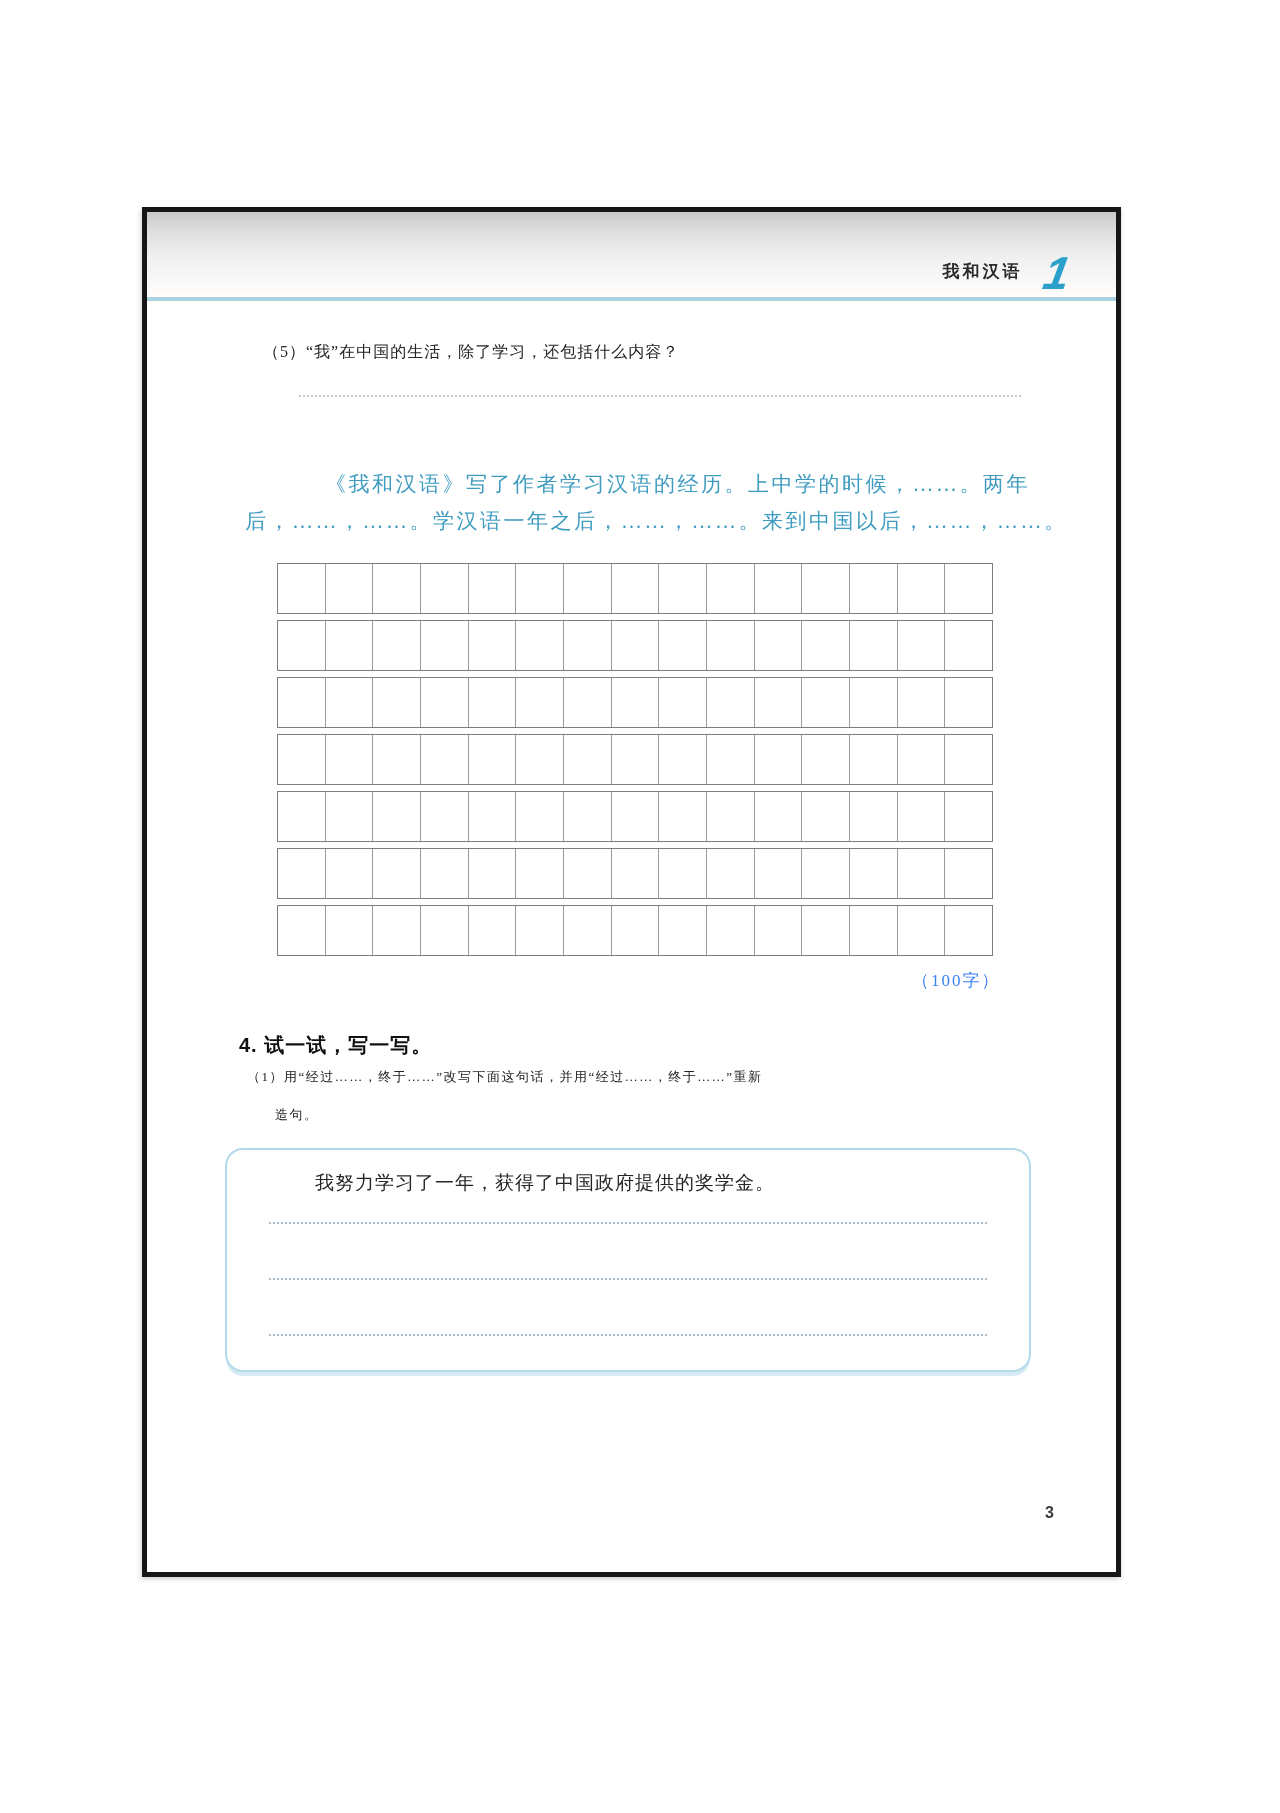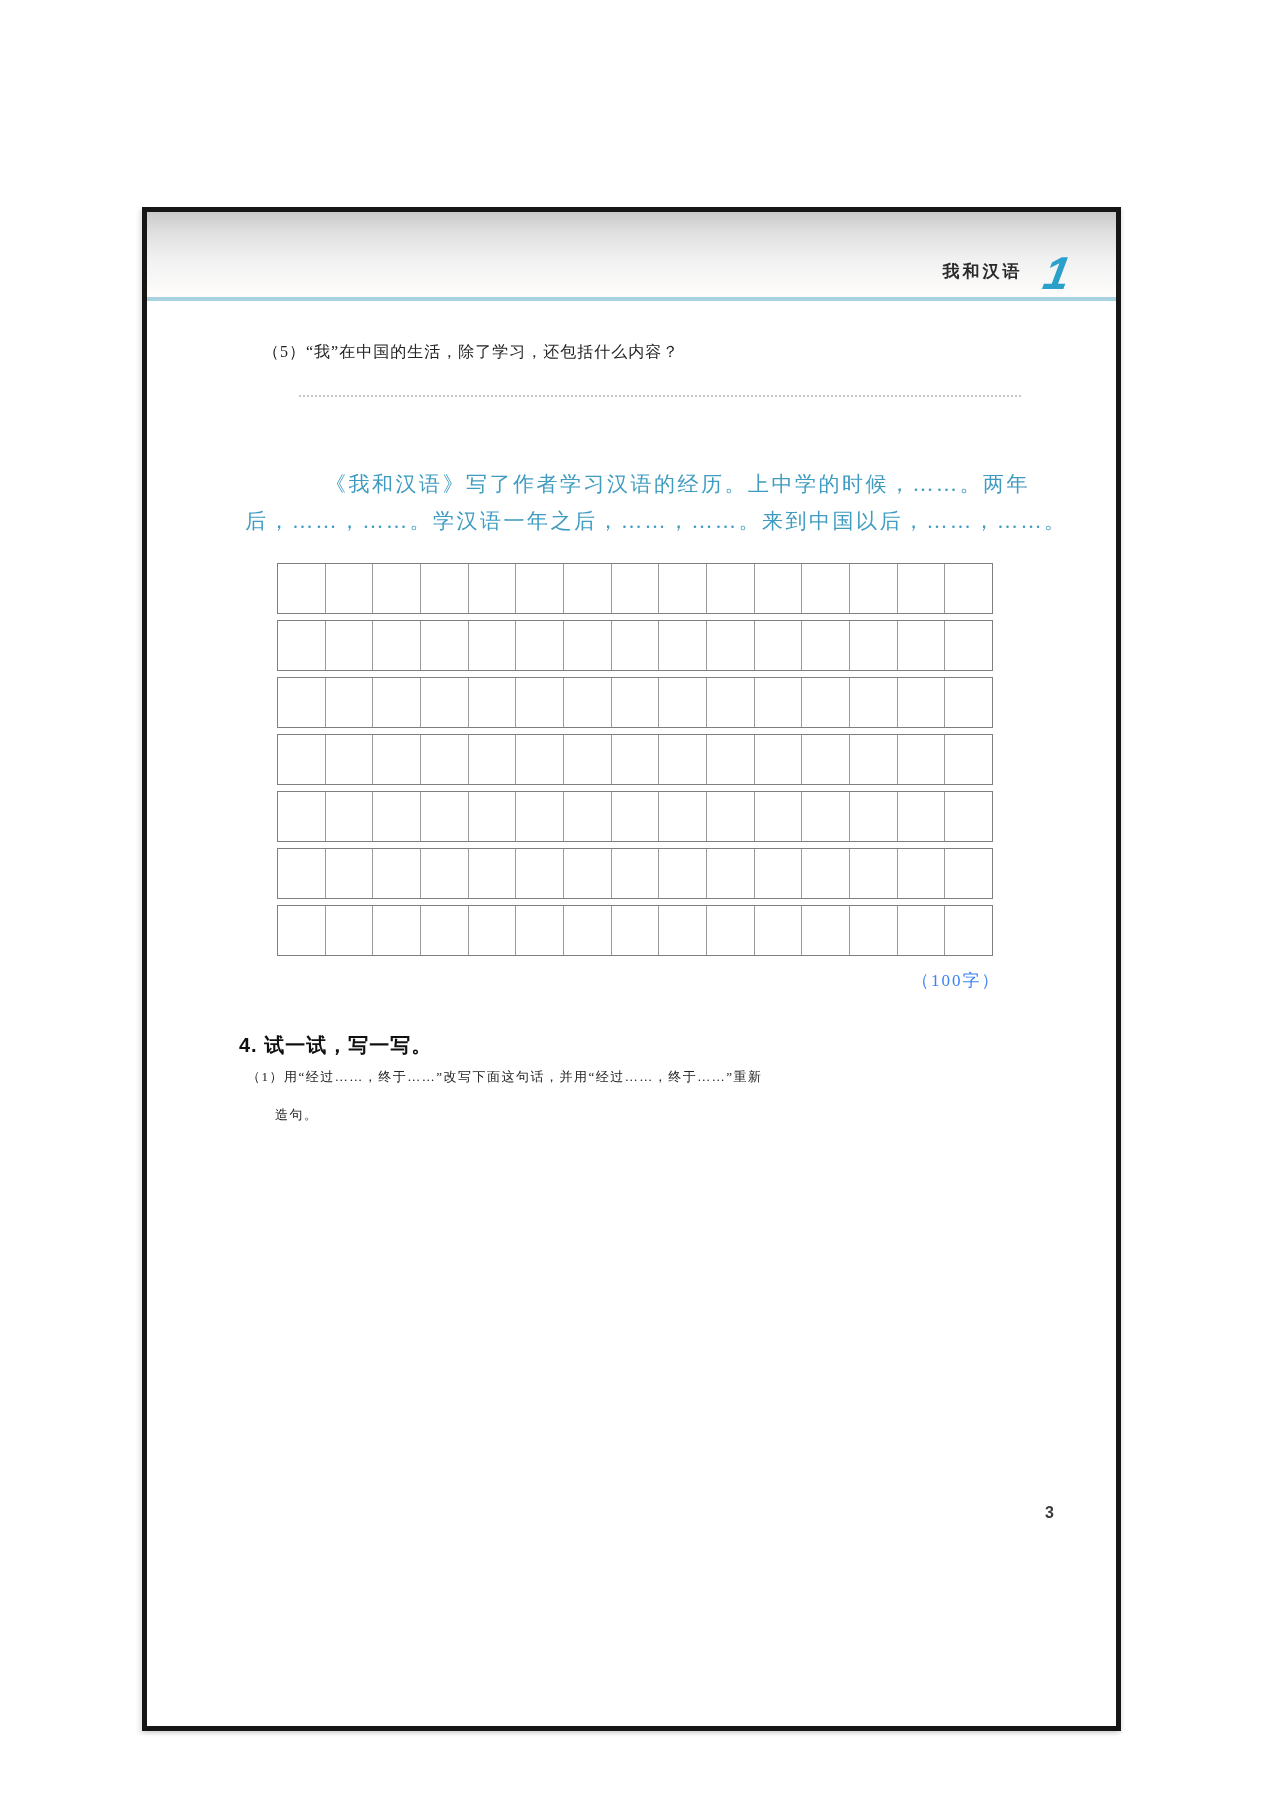--- a/index.html
+++ b/index.html
@@ -1,20 +1,20 @@
 <!DOCTYPE html>
 <html><head>
 <meta charset="utf-8">
 <style>
   * { margin:0; padding:0; box-sizing:border-box; }
   html,body { width:1280px; height:1813px; background:#ffffff; }
   body { position:relative; font-family:"Liberation Serif", serif; color:#1e1e1e; }
 
   .page {
-    position:absolute; left:142px; top:207px; width:979px; height:1524px;
+    position:absolute; left:142px; top:207px; width:979px; height:1370px;
     background:#ffffff; border:5px solid #161616;
     box-shadow:-3px 3px 4px rgba(0,0,0,0.10), 2px 2px 3px rgba(0,0,0,0.08);
     padding-left:46px;
   }
 
   
   .header-band {
     position:absolute; left:0; top:0; right:0; height:85px;
     background:linear-gradient(180deg,#c9c9c9 0%,#dedede 22%,#f1f1f1 55%,#fcfbfa 92%,#fffdfb 100%);
   }
@@ -216,16 +216,24 @@
         <div class="grid-cell"></div>
         <div class="grid-cell"></div>
       </div>
     </div>
   <div class="grid-caption">（100字）</div>
 
   <div class="q4-heading">4. 试一试，写一写。</div>
   <div class="q4-sub-line q4-sub-line-1">（1）用“经过……，终于……”改写下面这句话，并用“经过……，终于……”重新</div>
   <div class="q4-sub-line q4-sub-line-2">造句。</div>
 
+  <div class="exercise-box">
+    <div class="exercise-sentence">我努力学习了一年，获得了中国政府提供的奖学金。</div>
+    <div>
+        <div class="box-dotted-line"></div>
+        <div class="box-dotted-line"></div>
+        <div class="box-dotted-line"></div>
+      </div>
+  </div>
 
   <div class="page-number">3</div>
 
 </div>
 
 </body></html>

